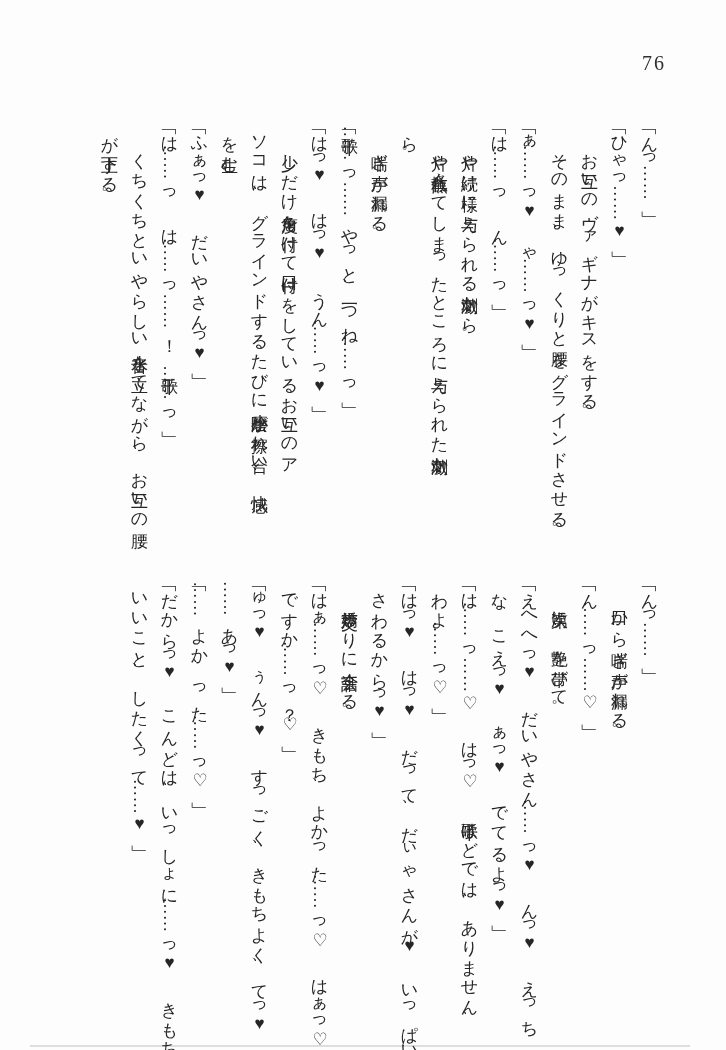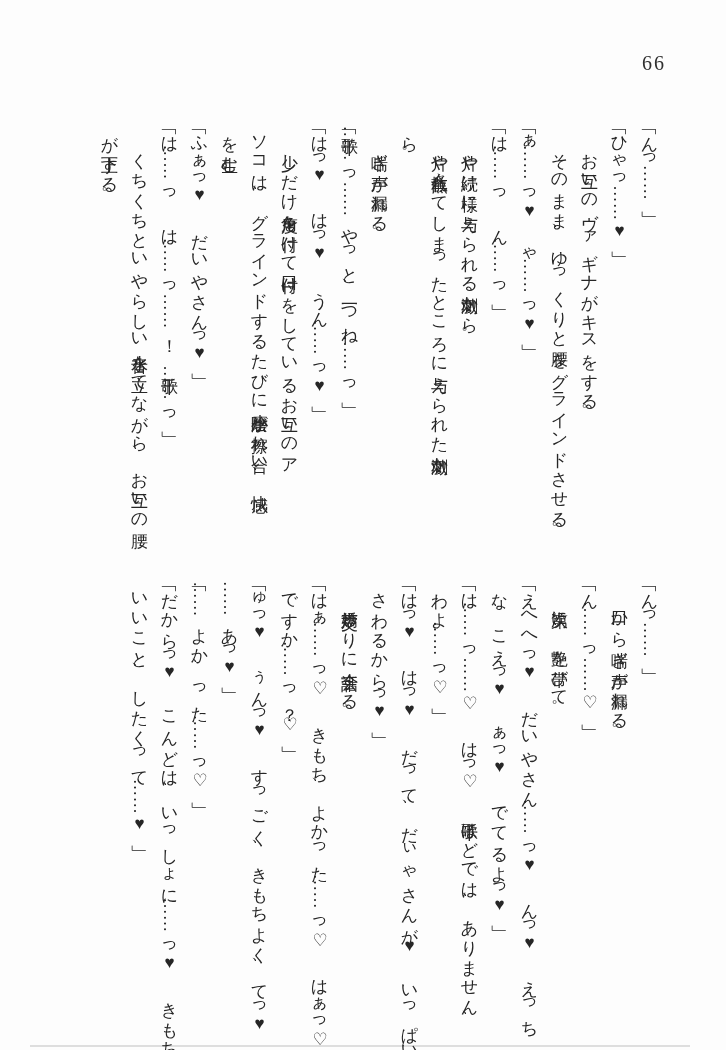--- a/index.html
+++ b/index.html
@@ -56,21 +56,21 @@
     width: 660px;
     height: 2px;
     background: rgba(0, 0, 0, 0.12);
   }
 </style>
 </head>
 <body>
 
 <div class="page">
 
-  <div class="page-number">66</div>
+  <div class="page-number">76</div>
 
   <div class="vtext block-top">
     <p>「んっ……」</p>
     <p>「ひゃっ……♥」</p>
     <p>　お互いのヴァギナがキスをする。</p>
     <p>　そのまま、ゆっくりと腰をグラインドさせる。</p>
     <p>「ぁ……っ♥　ゃ……っ♥」</p>
     <p>「は……っ　ん……っ」</p>
     <p>　片や続け様に与えられる刺激から。</p>
     <p>　片や散々焦れてしまったところに与えられた刺激か</p>

